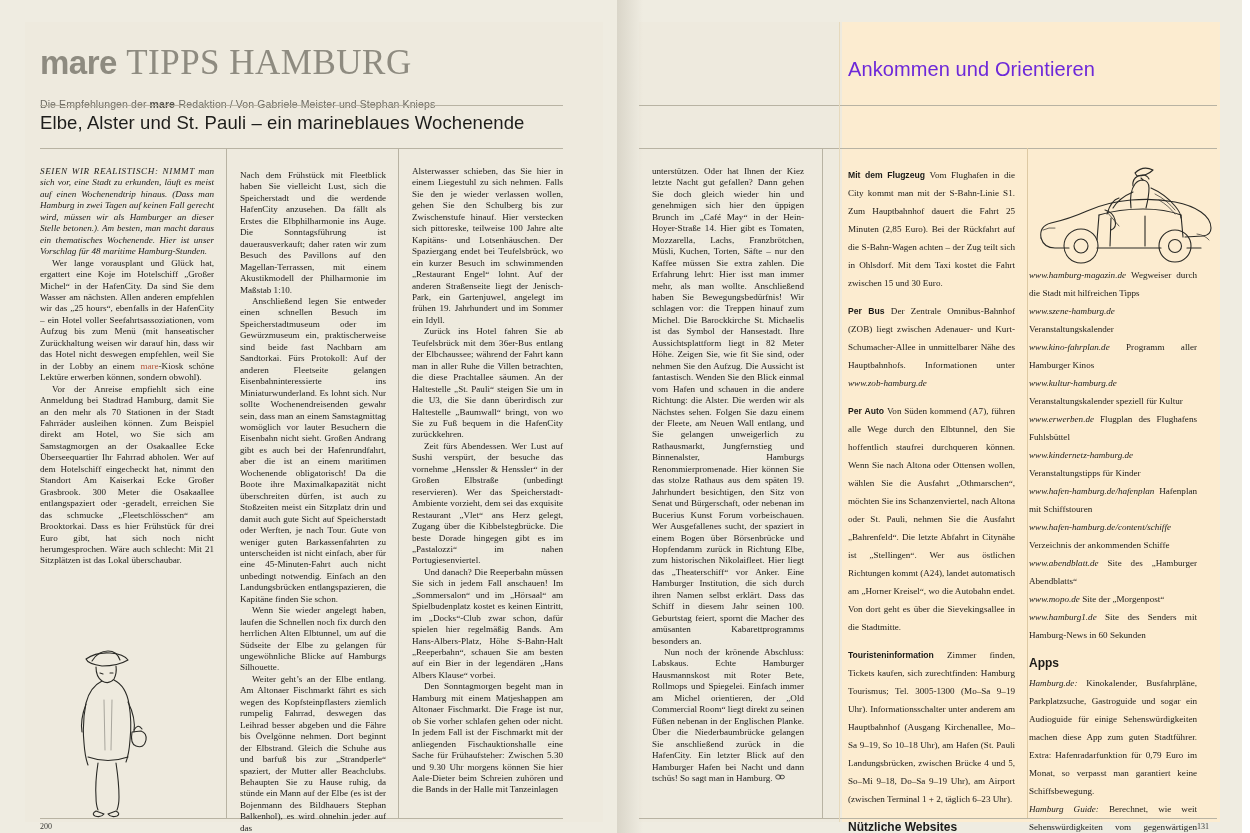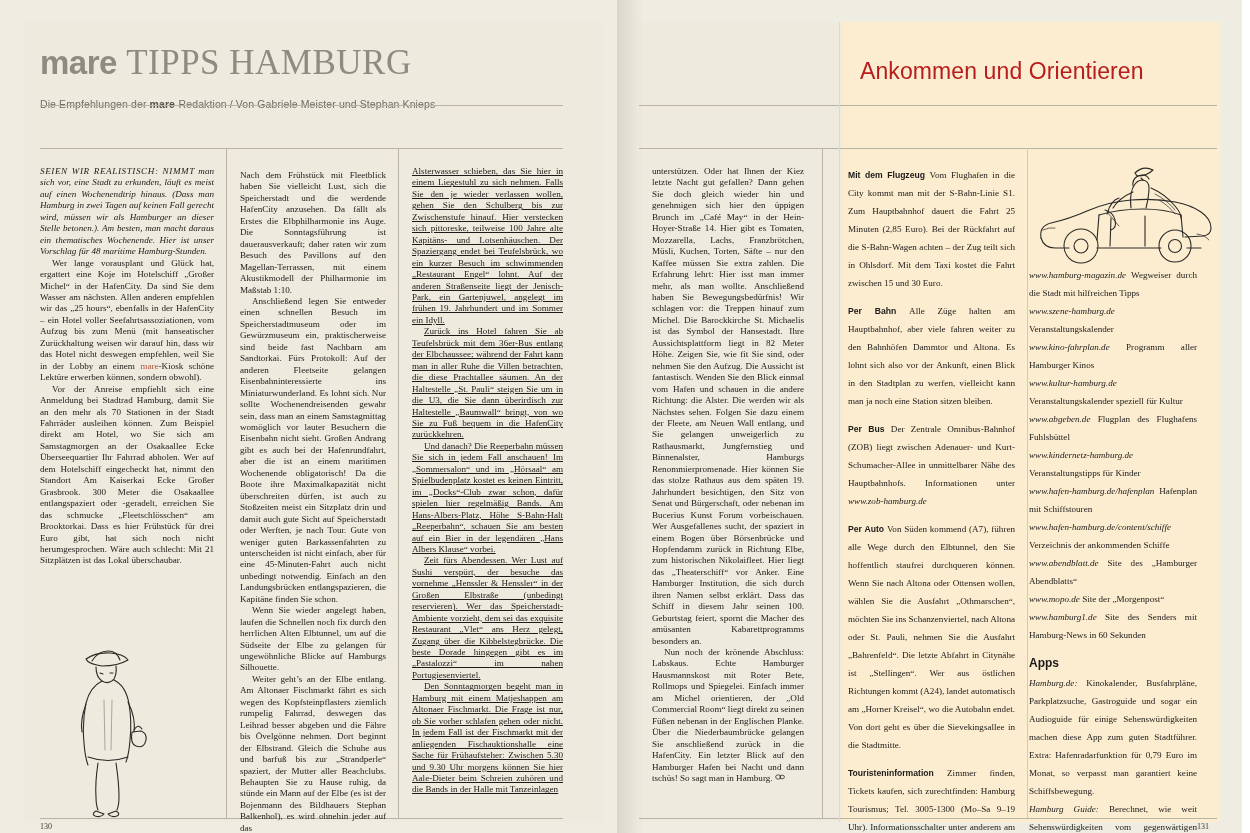--- a/index.html
+++ b/index.html
@@ -83,21 +83,21 @@
   }
   .col p{margin:0;text-indent:12px;}
   .col p.first{text-indent:0;}
   .lead{font-style:italic;}
   .lead .sc{font-style:italic;letter-spacing:.6px;}
   .mare-ref{color:#b0543b;}
 
   
   .sb-head{
     position:absolute;left:856px;top:58px;width:350px;
-    font-size:23px;color:#b91c1c;letter-spacing:.1px;margin-left:12px;
+    font-size:20px;color:#6d28d9;letter-spacing:.1px;
   }
   .sb-col{
     position:absolute;
     font-family:"Liberation Serif",serif;
     font-size:9.1px;line-height:18px;
     color:#1c1b18;text-align:justify;
     -webkit-hyphens:auto;hyphens:auto;
   }
   .sb-col p{margin:0 0 10px 0;}
   .sb-col p.tight{margin:0;}
@@ -129,20 +129,21 @@
     <div class="masthead">
       <div class="mast-title">
         <span class="mast-mare">mare</span><span class="mast-rest">&nbsp;</span><span class="mast-rest">TIPPS HAMBURG</span>
       </div>
       <div class="mast-sub">
         <span>Die Empfehlungen der </span><b>mare</b><span>-Redaktion / Von Gabriele Meister und Stephan Knieps</span>
       </div>
     </div>
 
     <div class="rule rule-top"></div>
+    <div class="headline">Elbe, Alster und St. Pauli – ein marineblaues Wochenende</div>
     <div class="rule rule-under-head"></div>
 
     <div class="vrule" style="left:226px;top:148px;height:670px;"></div>
     <div class="vrule" style="left:398px;top:148px;height:670px;"></div>
     <div class="hrule" style="left:40px;top:818px;width:523px;"></div>
 
     <div class="col" style="left:40px;top:166px;width:174px;">
       <p class="first lead"><span class="sc">SEIEN WIR REALISTISCH: NIMMT</span> <span>man sich vor, eine Stadt zu erkunden, läuft es meist auf einen Wochenendtrip hinaus. (Dass man Hamburg in zwei Tagen auf keinen Fall gerecht wird, müssen wir als Hamburger an dieser Stelle betonen.). Am besten, man macht daraus ein thematisches Wochenende. Hier ist unser Vorschlag für 48 maritime Hamburg-Stunden.</span></p>
       <p><span>Wer lange vorausplant und Glück hat, ergattert eine Koje im Hotelschiff „Großer Michel“ in der HafenCity. Da sind Sie dem Wasser am nächsten. Allen anderen empfehlen wir das „25 hours“, ebenfalls in der HafenCity – ein Hotel voller Seefahrtsassoziationen, vom Aufzug bis zum Menü (mit hanseatischer Zurückhaltung weisen wir darauf hin, dass wir das Hotel nicht deswegen empfehlen, weil Sie in der Lobby an einem </span><span class="mare-ref">mare</span><span>-Kiosk schöne Lektüre erwerben können, sondern obwohl).</span></p>
       <p>Vor der Anreise empfiehlt sich eine Anmeldung bei Stadtrad Hamburg, damit Sie an den mehr als 70 Stationen in der Stadt Fahrräder ausleihen können. Zum Beispiel direkt am Hotel, wo Sie sich am Samstagmorgen an der Osakaallee Ecke Überseequartier Ihr Fahrrad abholen. Wer auf dem Hotelschiff eingecheckt hat, nimmt den Standort Am Kaiserkai Ecke Großer Grasbrook. 300 Meter die Osakaallee entlangspaziert oder -geradelt, erreichen Sie das schmucke „Fleetschlösschen“ am Brooktorkai. Dass es hier Frühstück für drei Euro gibt, hat sich noch nicht herumgesprochen. Wäre auch schlecht: Mit 21 Sitzplätzen ist das Lokal überschaubar.</p>
@@ -177,29 +178,29 @@
       </g>
     </svg>
 
     <div class="col" style="left:240px;top:170px;width:146px;">
       <p class="first">Nach dem Frühstück mit Fleetblick haben Sie vielleicht Lust, sich die Speicherstadt und die werdende HafenCity anzusehen. Da fällt als Erstes die Elbphilharmonie ins Auge. Die Sonntagsführung ist dauerausverkauft; daher raten wir zum Besuch des Pavillons auf den Magellan-Terrassen, mit einem Akustikmodell der Philharmonie im Maßstab 1:10.</p>
       <p>Anschließend legen Sie entweder einen schnellen Besuch im Speicherstadtmuseum oder im Gewürzmuseum ein, praktischerweise sind beide fast Nachbarn am Sandtorkai. Fürs Protokoll: Auf der anderen Fleetseite gelangen Eisenbahninteressierte ins Miniaturwunderland. Es lohnt sich. Nur sollte Wochenendreisenden gewahr sein, dass man an einem Samstagmittag womöglich vor lauter Besuchern die Eisenbahn nicht sieht. Großen Andrang gibt es auch bei der Hafenrundfahrt, aber die ist an einem maritimen Wochenende obligatorisch! Da die Boote ihre Maximalkapazität nicht überschreiten dürfen, ist auch zu Stoßzeiten meist ein Sitzplatz drin und damit auch gute Sicht auf Speicherstadt oder Werften, je nach Tour. Gute von weniger guten Barkassenfahrten zu unterscheiden ist nicht einfach, aber für eine 45-Minuten-Fahrt auch nicht unbedingt notwendig. Einfach an den Landungsbrücken entlangspazieren, die Kapitäne finden Sie schon.</p>
       <p>Wenn Sie wieder angelegt haben, laufen die Schnellen noch fix durch den herrlichen Alten Elbtunnel, um auf die Südseite der Elbe zu gelangen für ungewöhnliche Blicke auf Hamburgs Silhouette.</p>
       <p>Weiter geht’s an der Elbe entlang. Am Altonaer Fischmarkt fährt es sich wegen des Kopfsteinpflasters ziemlich rumpelig Fahrrad, deswegen das Leihrad besser abgeben und die Fähre bis Övelgönne nehmen. Dort beginnt der Elbstrand. Gleich die Schuhe aus und barfuß bis zur „Strandperle“ spaziert, der Mutter aller Beachclubs. Behaupten Sie zu Hause ruhig, da stünde ein Mann auf der Elbe (es ist der Bojenmann des Bildhauers Stephan Balkenhol), es wird ohnehin jeder auf das</p>
     </div>
 
-    <div class="col" style="left:412px;top:166px;width:151px;text-decoration:underline;">
+    <div class="col" style="left:412px;top:166px;width:151px;">
       <p class="first">Alsterwasser schieben, das Sie hier in einem Liegestuhl zu sich nehmen. Falls Sie den je wieder verlassen wollen, gehen Sie den Schulberg bis zur Zwischenstufe hinauf. Hier verstecken sich pittoreske, teilweise 100 Jahre alte Kapitäns- und Lotsenhäuschen. Der Spaziergang endet bei Teufelsbrück, wo ein kurzer Besuch im schwimmenden „Restaurant Engel“ lohnt. Auf der anderen Straßenseite liegt der Jenisch-Park, ein Gartenjuwel, angelegt im frühen 19. Jahrhundert und im Sommer ein Idyll.</p>
       <p>Zurück ins Hotel fahren Sie ab Teufelsbrück mit dem 36er-Bus entlang der Elbchaussee; während der Fahrt kann man in aller Ruhe die Villen betrachten, die diese Prachtallee säumen. An der Haltestelle „St. Pauli“ steigen Sie um in die U3, die Sie dann überirdisch zur Haltestelle „Baumwall“ bringt, von wo Sie zu Fuß bequem in die HafenCity zurückkehren.</p>
+      <p>Zeit fürs Abendessen. Wer Lust auf Sushi verspürt, der besuche das vornehme „Henssler &amp; Henssler“ in der Großen Elbstraße (unbedingt reservieren). Wer das Speicherstadt-Ambiente vorzieht, dem sei das exquisite Restaurant „Vlet“ ans Herz gelegt, Zugang über die Kibbelstegbrücke. Die beste Dorade hingegen gibt es im „Pastalozzi“ im nahen Portugiesenviertel.</p>
       <p>Und danach? Die Reeperbahn müssen Sie sich in jedem Fall anschauen! Im „Sommersalon“ und im „Hörsaal“ am Spielbudenplatz kostet es keinen Eintritt, im „Docks“-Club zwar schon, dafür spielen hier regelmäßig Bands. Am Hans-Albers-Platz, Höhe S-Bahn-Halt „Reeperbahn“, schauen Sie am besten auf ein Bier in der legendären „Hans Albers Klause“ vorbei.</p>
-      <p>Zeit fürs Abendessen. Wer Lust auf Sushi verspürt, der besuche das vornehme „Henssler &amp; Henssler“ in der Großen Elbstraße (unbedingt reservieren). Wer das Speicherstadt-Ambiente vorzieht, dem sei das exquisite Restaurant „Vlet“ ans Herz gelegt, Zugang über die Kibbelstegbrücke. Die beste Dorade hingegen gibt es im „Pastalozzi“ im nahen Portugiesenviertel.</p>
       <p>Den Sonntagmorgen begeht man in Hamburg mit einem Matjeshappen am Altonaer Fischmarkt. Die Frage ist nur, ob Sie vorher schlafen gehen oder nicht. In jedem Fall ist der Fischmarkt mit der anliegenden Fischauktionshalle eine Sache für Frühaufsteher: Zwischen 5.30 und 9.30 Uhr morgens können Sie hier Aale-Dieter beim Schreien zuhören und die Bands in der Halle mit Tanzeinlagen</p>
     </div>
 
-    <div class="folio" style="left:40px;top:822px;">130</div>
+    <div class="folio" style="left:40px;top:822px;">200</div>
   </div>
 
   <div class="page-right">
     <div class="paper-r"></div>
     <div class="sidebar-tint"></div>
     <div class="gutter-shadow"></div>
 
     <div class="hrule" style="left:22px;top:105px;width:578px;"></div>
     <div class="hrule" style="left:22px;top:148px;width:578px;"></div>
     <div class="hrule" style="left:22px;top:818px;width:578px;"></div>
@@ -217,39 +218,38 @@
             <ellipse cx="4.5" cy="4" rx="3.6" ry="3"></ellipse>
             <ellipse cx="10" cy="4" rx="3.2" ry="2.6"></ellipse>
           </g>
         </svg>
       </p>
     </div>
 
     <div class="sb-col" style="left:231px;top:166px;width:167px;">
       <div>
           <p><b>Mit dem Flugzeug </b>Vom Flughafen in die City kommt man mit der S-Bahn-Linie S1. Zum Hauptbahnhof dauert die Fahrt 25 Minuten (2,85 Euro). Bei der Rückfahrt auf die S-Bahn-Wagen achten – der Zug teilt sich in Ohlsdorf. Mit dem Taxi kostet die Fahrt zwischen 15 und 30 Euro.</p>
-          <p><b>Per Bahn </b>Alle Züge halten am Hauptbahnhof, aber viele fahren weiter zu den Bahnhöfen Dammtor und Altona. Es lohnt sich also vor der Ankunft, einen Blick in den Stadtplan zu werfen, vielleicht kann man ja noch eine Station sitzen bleiben.</p>
           <p><b>Per Bus </b>Der Zentrale Omnibus-Bahnhof (ZOB) liegt zwischen Adenauer- und Kurt-Schumacher-Allee in unmittelbarer Nähe des Hauptbahnhofs. Informationen unter <i>www.zob-hamburg.de</i></p>
           <p><b>Per Auto </b>Von Süden kommend (A7), führen alle Wege durch den Elbtunnel, den Sie hoffentlich staufrei durchqueren können. Wenn Sie nach Altona oder Ottensen wollen, wählen Sie die Ausfahrt „Othmarschen“, möchten Sie ins Schanzenviertel, nach Altona oder St. Pauli, nehmen Sie die Ausfahrt „Bahrenfeld“. Die letzte Abfahrt in Citynähe ist „Stellingen“. Wer aus östlichen Richtungen kommt (A24), landet automatisch am „Horner Kreisel“, wo die Autobahn endet. Von dort geht es über die Sievekingsallee in die Stadtmitte.</p>
           <p><b>Touristeninformation </b>Zimmer finden, Tickets kaufen, sich zurechtfinden: Hamburg Tourismus; Tel. 3005-1300 (Mo–Sa 9–19 Uhr). Informationsschalter unter anderem am Hauptbahnhof (Ausgang Kirchenallee, Mo–Sa 9–19, So 10–18 Uhr), am Hafen (St. Pauli Landungsbrücken, zwischen Brücke 4 und 5, So–Mi 9–18, Do–Sa 9–19 Uhr), am Airport (zwischen Terminal 1 + 2, täglich 6–23 Uhr).</p>
           <div class="sb-sub">Nützliche Websites</div>
           <p class="tight"><i>www.hamburg-tourism.de </i>Site des Hamburg-Tourismusverbands</p>
           <p class="tight"><i>www.hamburg.de </i>Offizielle Seite der Stadt, u. a. mit Plan aller öffentlichen Toiletten</p>
         </div>
     </div>
 
     <div class="sb-col" style="left:412px;top:166px;width:168px;">
 
       <div style="height:100px;"></div>
       <div>
           <p class="tight"><i>www.hamburg-magazin.de </i>Wegweiser durch die Stadt mit hilfreichen Tipps</p>
           <p class="tight"><i>www.szene-hamburg.de </i>Veranstaltungskalender</p>
           <p class="tight"><i>www.kino-fahrplan.de </i>Programm aller Hamburger Kinos</p>
           <p class="tight"><i>www.kultur-hamburg.de </i>Veranstaltungskalender speziell für Kultur</p>
-          <p class="tight"><i>www.abgeben.de </i>Flugplan des Flughafens Fuhlsbüttel</p>
+          <p class="tight"><i>www.erwerben.de </i>Flugplan des Flughafens Fuhlsbüttel</p>
           <p class="tight"><i>www.kindernetz-hamburg.de </i>Veranstaltungstipps für Kinder</p>
           <p class="tight"><i>www.hafen-hamburg.de/hafenplan </i>Hafenplan mit Schiffstouren</p>
           <p class="tight"><i>www.hafen-hamburg.de/content/schiffe </i>Verzeichnis der ankommenden Schiffe</p>
           <p class="tight"><i>www.abendblatt.de </i>Site des „Hamburger Abendblatts“</p>
           <p class="tight"><i>www.mopo.de </i>Site der „Morgenpost“</p>
           <p class="tight"><i>www.hamburg1.de </i>Site des Senders mit Hamburg-News in 60 Sekunden</p>
           <div class="sb-sub" style="margin-top: 10px;">Apps</div>
           <p class="tight"><i>Hamburg.de: </i>Kinokalender, Busfahrpläne, Parkplatzsuche, Gastroguide und sogar ein Audioguide für einige Sehenswürdigkeiten machen diese App zum guten Stadtführer. Extra: Hafenradarfunktion für 0,79 Euro im Monat, so verpasst man garantiert keine Schiffsbewegung.</p>
           <p class="tight"><i>Hamburg Guide: </i>Berechnet, wie weit Sehenswürdigkeiten vom gegenwärtigen Standpunkt entfernt sind</p>
           <p class="tight"><i>MyTaxi </i>Fahrgast-Taxi-App: Mit ihr kommt das nächste Taxi auf Knopfdruck.</p>

